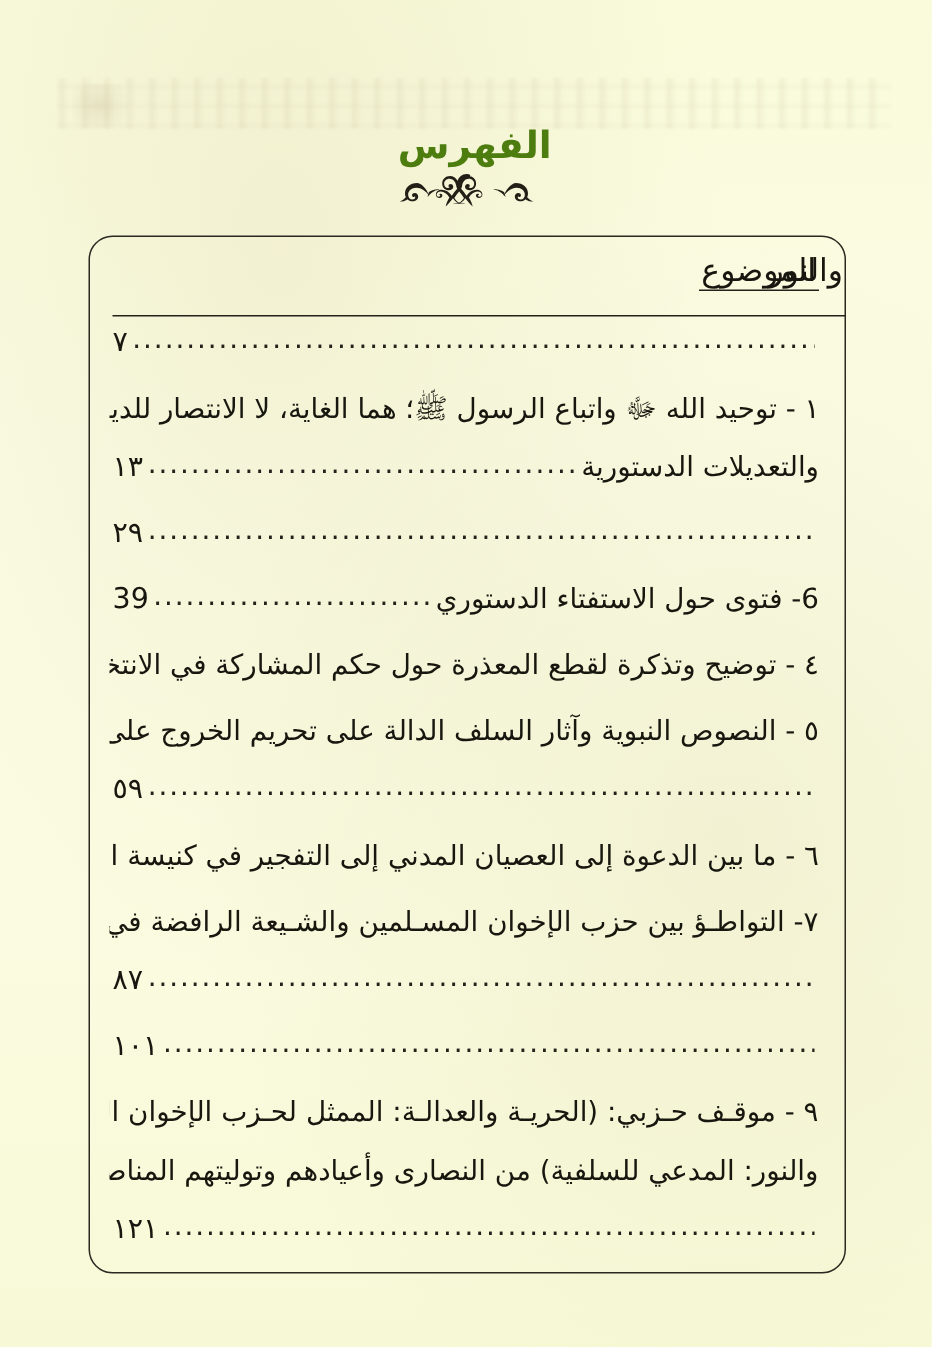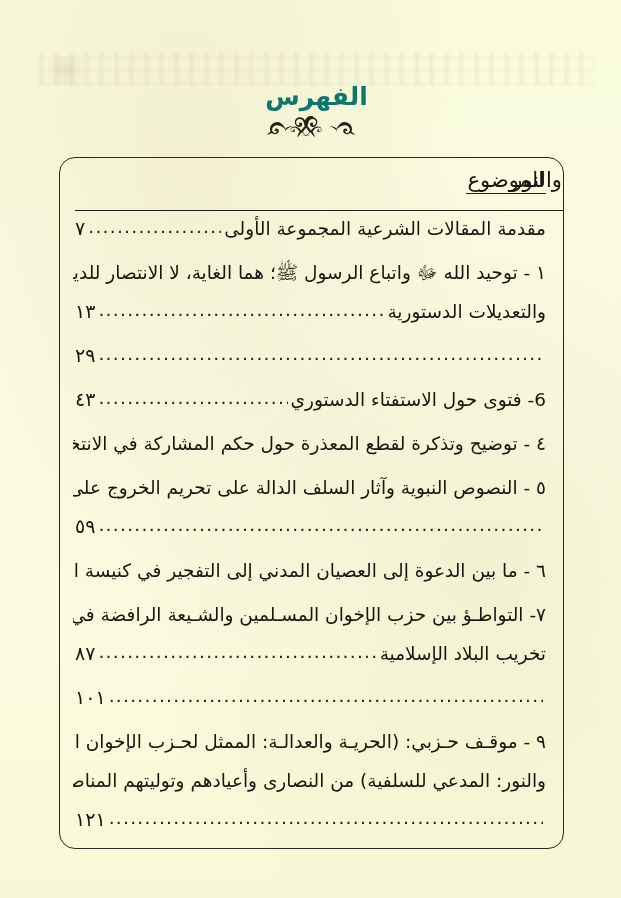--- a/index.html
+++ b/index.html
@@ -61,21 +61,21 @@
   
   .title {
     position: absolute;
     top: 82px;
     left: 12px; right: 0;
     text-align: center;
     font-family: "DejaVu Sans", sans-serif;
     font-weight: 700;
     font-size: 25px;
     letter-spacing: 0px;
-    color: #0f766e;
+    color: #4d7c0f;
   }
   .ornament {
     position: absolute;
     top: 112px;
     left: 0; right: 0;
     display: flex;
     justify-content: center;
     align-items: center;
   }
   .ornament svg { display: block; }
@@ -193,21 +193,20 @@
   <div class="frame"></div>
 
   <div class="headrow">
     <span class="col-head subject">الموضوع</span>
     <span class="col-head page">والنور</span>
   </div>
 
   <div class="entries" id="entries">
       <div class="entry">
         <div class="line">
-          <span class="txt">مقدمة المقالات الشرعية المجموعة الأولى</span>
           <span class="leader">..........................................................................................</span>
           <span class="pg">٧</span>
         </div>
       </div>
       <div class="entry">
         <div class="line">
           <span class="txt">١ - توحيد الله ﷻ واتباع الرسول ﷺ؛ هما الغاية، لا الانتصار للديمقراطية</span>
         </div>
         <div class="line cont">
           <span class="txt">والتعديلات الدستورية</span>
@@ -218,21 +217,21 @@
       <div class="entry">
         <div class="line">
           <span class="leader">..........................................................................................</span>
           <span class="pg">٢٩</span>
         </div>
       </div>
       <div class="entry">
         <div class="line">
           <span class="txt">6- فتوى حول الاستفتاء الدستوري</span>
           <span class="leader">..........................................................................................</span>
-          <span class="pg">٤٣</span>
+          <span class="pg">39</span>
         </div>
       </div>
       <div class="entry">
         <div class="line">
           <span class="txt">٤ - توضيح وتذكرة لقطع المعذرة حول حكم المشاركة في الانتخابات</span>
         </div>
       </div>
       <div class="entry">
         <div class="line">
           <span class="txt">٥ - النصوص النبوية وآثار السلف الدالة على تحريم الخروج على الحاكم ولو</span>
@@ -245,21 +244,20 @@
       <div class="entry">
         <div class="line">
           <span class="txt">٦ - ما بين الدعوة إلى العصيان المدني إلى التفجير في كنيسة الإسكندرية</span>
         </div>
       </div>
       <div class="entry">
         <div class="line">
           <span class="txt">٧- التواطـؤ بين حزب الإخوان المسـلمين والشـيعة الرافضة في إيران على</span>
         </div>
         <div class="line cont">
-          <span class="txt">تخريب البلاد الإسلامية</span>
           <span class="leader">..........................................................................................</span>
           <span class="pg">٨٧</span>
         </div>
       </div>
       <div class="entry">
         <div class="line">
           <span class="leader">..........................................................................................</span>
           <span class="pg">١٠١</span>
         </div>
       </div>

